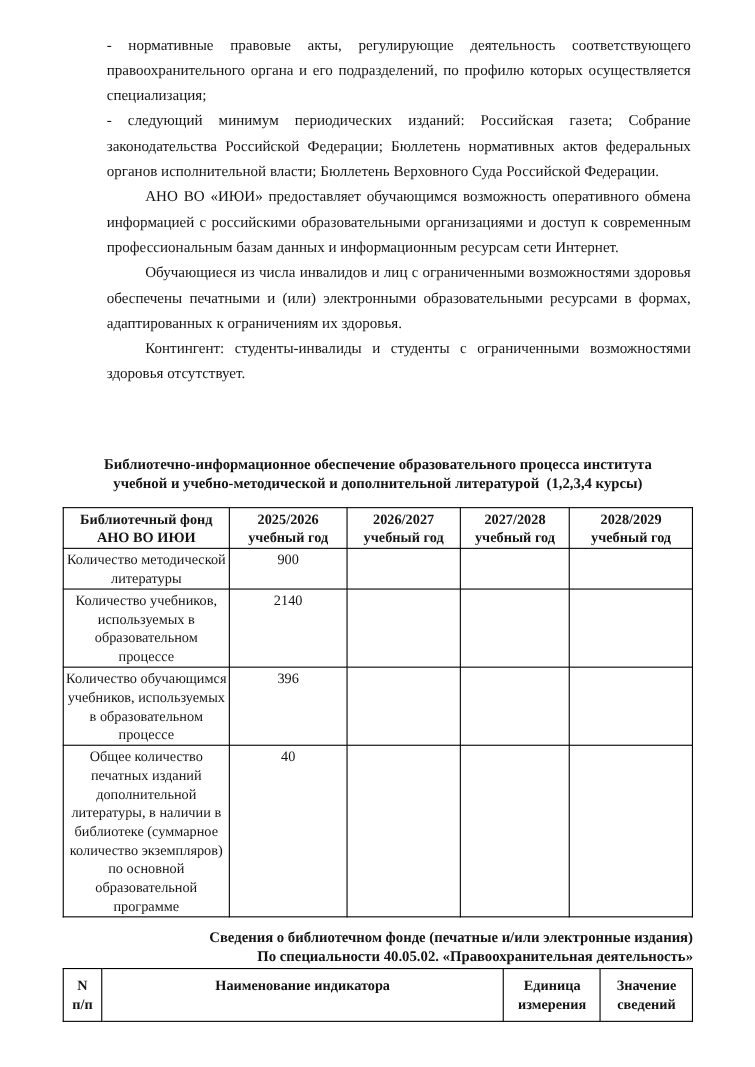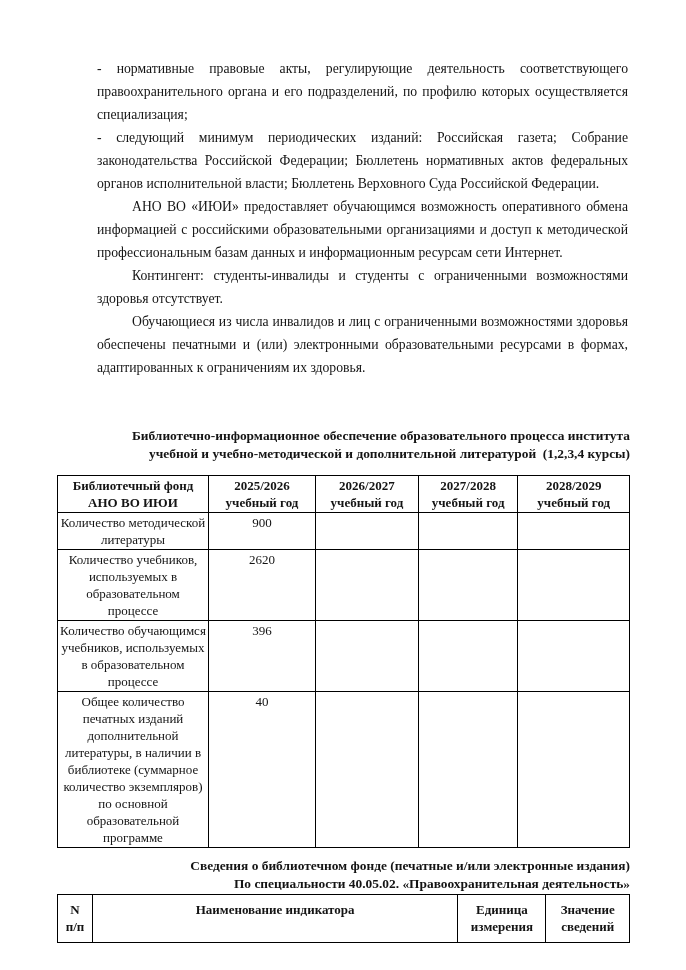--- a/index.html
+++ b/index.html
@@ -3,41 +3,41 @@
 <meta charset="utf-8">
 <style>
   html,body { margin:0; padding:0; background:#ffffff; }
   .page {
     position:relative;
     width:686px; height:970px;
     background:#ffffff;
     color:#141414;
     font-family:"Liberation Serif","DejaVu Serif",serif;
     box-sizing:border-box;
-    padding:57px 56px 0 57px;
+    padding:29px 56px 0 57px;
     overflow:hidden;
   }
   .body-text {
     width:531px;
     margin-left:40px;
     font-size:13.7px;
     line-height:23px;
     text-align:justify;
   }
   .body-text p { margin:0; }
   .body-text p.indent { text-indent:35px; }
 
   .doc-title {
     text-align:center;
     font-weight:bold;
     font-size:13.4px;
     line-height:17.5px;
   }
   .doc-title .tline { display:block; white-space:pre-wrap; }
-  .t1-title { margin-top:48px;text-align:right; }
+  .t1-title { margin-top:62px; }
   .t2-title { margin-top:9px;text-align:right; }
 
   table {
     width:100%;
     border-collapse:collapse;
     table-layout:fixed;
   }
   .t1 { margin-top:13px; }
   .t2 { margin-top:2px; }
   th, td {
@@ -54,23 +54,23 @@
   .t2 th { padding:6px 2px 7px; }
 </style>
 </head>
 <body>
 
 <div class="page">
 
   <div class="body-text">
     <p>- нормативные правовые акты, регулирующие деятельность соответствующего правоохранительного органа и его подразделений, по профилю которых осуществляется специализация;</p>
     <p>- следующий минимум периодических изданий: Российская газета; Собрание законодательства Российской Федерации; Бюллетень нормативных актов федеральных органов исполнительной власти; Бюллетень Верховного Суда Российской Федерации.</p>
-    <p class="indent">АНО ВО «ИЮИ» предоставляет обучающимся возможность оперативного обмена информацией с российскими образовательными организациями и доступ к методической профессиональным базам данных и информационным ресурсам сети Интернет.</p>
+    <p class="indent">АНО ВО «ИЮИ» предоставляет обучающимся возможность оперативного обмена информацией с российскими образовательными организациями и доступ к современным профессиональным базам данных и информационным ресурсам сети Интернет.</p>
+    <p class="indent">Обучающиеся из числа инвалидов и лиц с ограниченными возможностями здоровья обеспечены печатными и (или) электронными образовательными ресурсами в формах, адаптированных к ограничениям их здоровья.</p>
     <p class="indent">Контингент: студенты-инвалиды и студенты с ограниченными возможностями здоровья отсутствует.</p>
-    <p class="indent">Обучающиеся из числа инвалидов и лиц с ограниченными возможностями здоровья обеспечены печатными и (или) электронными образовательными ресурсами в формах, адаптированных к ограничениям их здоровья.</p>
   </div>
 
   <div class="doc-title t1-title">
     <span class="tline">Библиотечно-информационное обеспечение образовательного процесса института</span>
     <span class="tline">учебной и учебно-методической и дополнительной литературой  (1,2,3,4 курсы)</span>
   </div>
 
   <table class="t1">
     <colgroup>
       <col style="width:26.4%">
@@ -104,21 +104,21 @@
     </tr>
     <tr>
       <td>Количество методической литературы</td>
       <td>900</td>
       <td></td>
       <td></td>
       <td></td>
     </tr>
     <tr>
       <td>Количество учебников, используемых в образовательном процессе</td>
-      <td>2620</td>
+      <td>2140</td>
       <td></td>
       <td></td>
       <td></td>
     </tr>
     <tr>
       <td>Количество обучающимся учебников, используемых в образовательном процессе</td>
       <td>396</td>
       <td></td>
       <td></td>
       <td></td>

